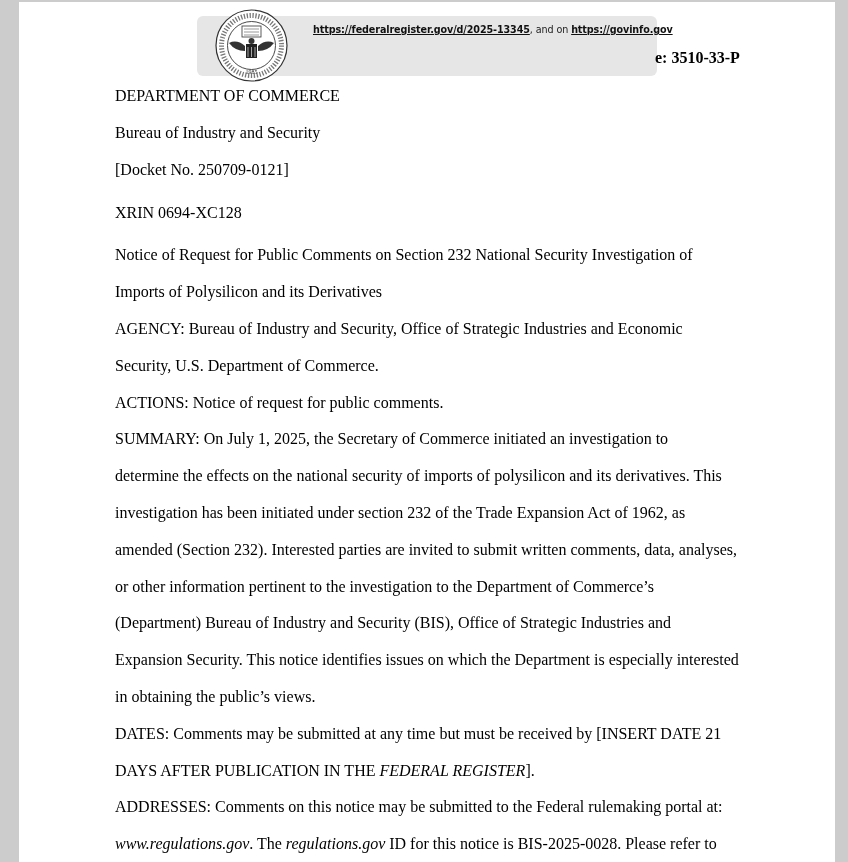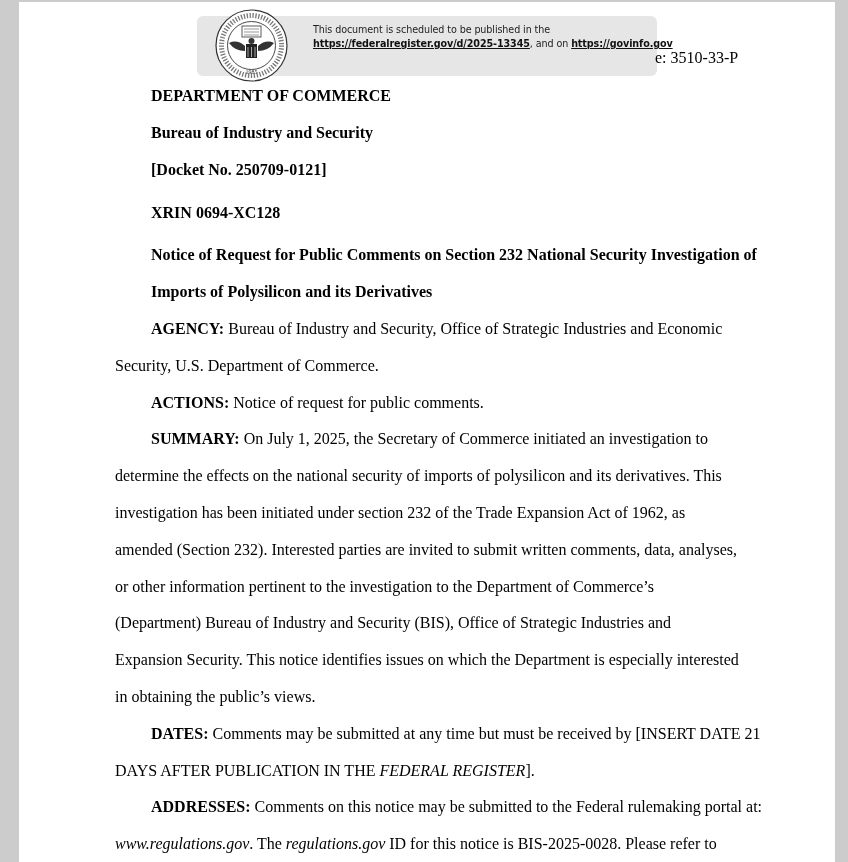--- a/index.html
+++ b/index.html
@@ -20,29 +20,29 @@
     position:absolute; left:313px; top:23px; width:345px;
     font-family:"DejaVu Sans", sans-serif; font-size:9.6px; line-height:14px;
     color:#222; letter-spacing:-0.1px; white-space:nowrap;
   }
   .banner-text a { color:#111; font-weight:bold; text-decoration:underline; }
   .seal {
     position:absolute; left:215px; top:9px; width:73px; height:73px;
   }
   .billing {
     position:absolute; left:655px; top:49px;
-    font-family:"Liberation Serif", serif; font-weight:normal; font-size:16px;
+    font-family:"Liberation Serif", serif; font-weight:bold; font-size:16px;
     color:#000; white-space:nowrap;
   }
   .body {
     position:absolute; left:115px; top:0; width:640px;
     font-family:"Liberation Serif", serif; font-size:16px; color:#000;
   }
   .ln { position:absolute; left:0; white-space:nowrap; line-height:20px; }
-  .b { font-weight:bold;margin-left:36px; }
+  .b { font-weight:normal; }
   .i { font-style:italic;text-align:center; }
 </style>
 </head>
 <body>
 
 <div class="page"></div>
 
 <div class="banner"></div>
 
 <svg class="seal" viewBox="0 0 73 73">
@@ -57,21 +57,20 @@
   <path d="M59 34 Q51 30 43 37 L43 42 Q53 42 59 34Z" fill="#333"></path>
   <circle cx="36.5" cy="32" r="3" fill="#333"></circle>
   <rect x="31" y="35" width="11" height="14" fill="#222"></rect>
   <line x1="33" y1="38" x2="33" y2="48" stroke="#fff" stroke-width="0.6"></line>
   <line x1="36.5" y1="38" x2="36.5" y2="48" stroke="#fff" stroke-width="0.6"></line>
   <line x1="40" y1="38" x2="40" y2="48" stroke="#fff" stroke-width="0.6"></line>
   <text x="36.5" y="65" font-size="6" text-anchor="middle" font-family="Liberation Serif, serif" fill="#333">1985</text>
 </svg>
 
 <div class="banner-text">
-  <div>This document is scheduled to be published in the</div>
   <div><a>https://federalregister.gov/d/2025-13345</a><span>, and on </span><a>https://govinfo.gov</a></div>
 </div>
 
 <div class="billing">e: 3510-33-P</div>
 
 <div class="body">
   <div class="ln b" style="top:86px">DEPARTMENT OF COMMERCE</div>
   <div class="ln b" style="top:123px">Bureau of Industry and Security</div>
   <div class="ln b" style="top:160px">[Docket No. 250709-0121]</div>
   <div class="ln b" style="top:203px">XRIN 0694-XC128</div>

